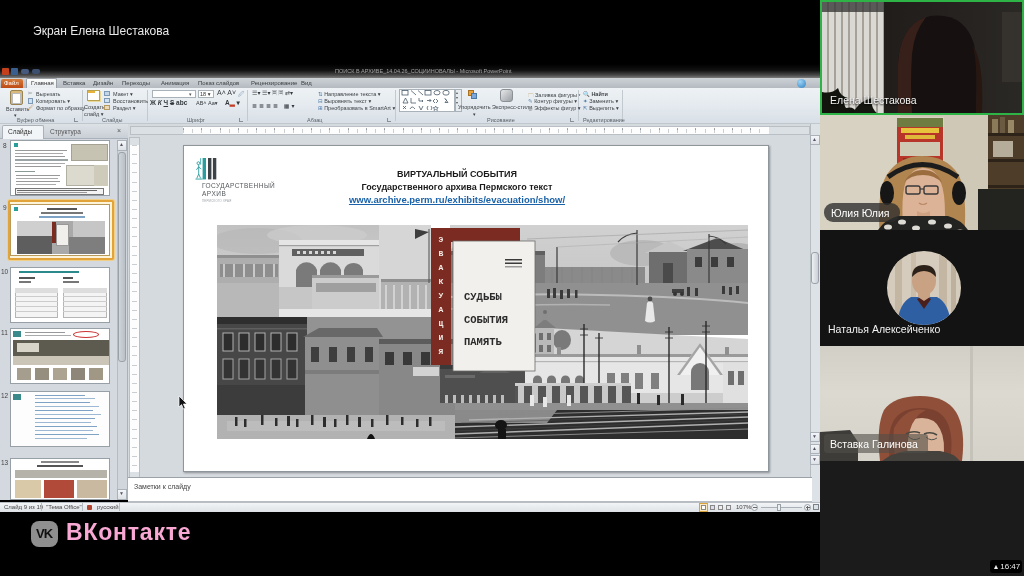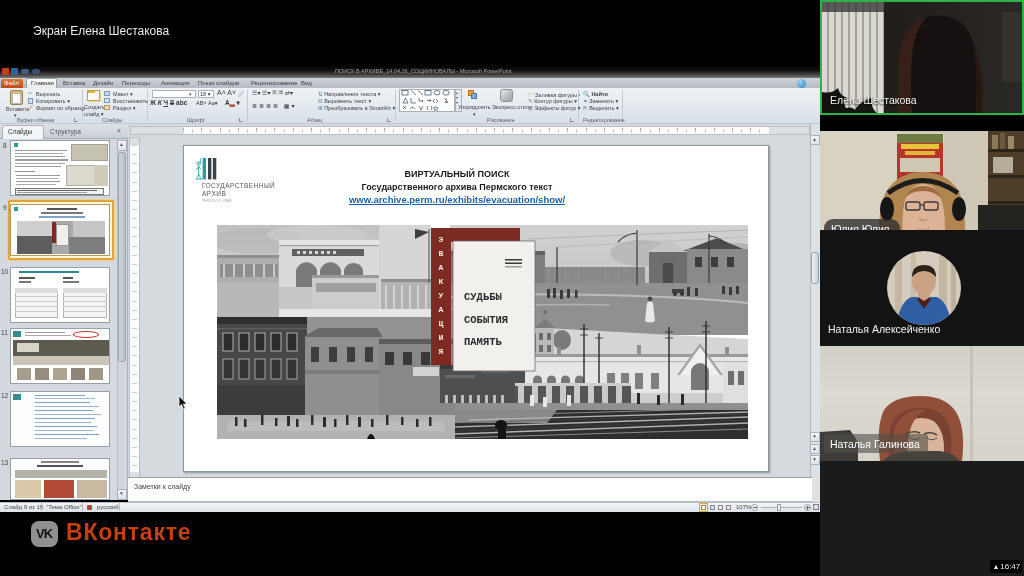--- a/index.html
+++ b/index.html
@@ -280,21 +280,21 @@
           <circle cx="4.4" cy="7.2" r="1.4"></circle>
           <path d="M4.7 8.6 L4.7 18 M4.7 10.8 L2.4 13.8 M4.7 10.8 L7.0 13.2 M4.7 18 L2.8 22.4 M4.7 18 L6.6 22.4"></path>
           <path d="M6.6 2.2 L6.6 8.6" stroke-width="0.8"></path>
         </g>
         <rect x="1.5" y="22.6" width="7" height="0.9" fill="#2a9d9f"></rect>
       </svg>
       <div class="t" style="left:202px;top:117.5px;font-size:6.5px;color:#55595d;letter-spacing:.45px;">ГОСУДАРСТВЕННЫЙ</div>
       <div class="t" style="left:202px;top:126px;font-size:6.5px;color:#55595d;letter-spacing:.5px;">АРХИВ</div>
       <div class="t" style="left:202px;top:134.5px;font-size:2.8px;color:#9aa0a5;letter-spacing:.3px;">ПЕРМСКОГО КРАЯ</div>
 
-      <div class="t" style="left:307px;top:105px;width:300px;text-align:center;font-size:9px;font-weight:bold;color:#1a1a1a;">ВИРТУАЛЬНЫЙ ПОИСК</div>
+      <div class="t" style="left:307px;top:105px;width:300px;text-align:center;font-size:9px;font-weight:bold;color:#1a1a1a;">ВИРТУАЛЬНЫЙ СОБЫТИЯ</div>
       <div class="t" style="left:307px;top:118px;width:300px;text-align:center;font-size:9px;font-weight:bold;color:#1a1a1a;">Государственного архива Пермского текст</div>
       <div class="t" style="left:307px;top:130px;width:300px;text-align:center;font-size:9.5px;font-weight:bold;color:#1b62a8;text-decoration:underline;">www.archive.perm.ru/exhibits/evacuation/show/</div>
 
       <svg class="abs" style="left:217px;top:161px;" width="531" height="214" viewBox="0 0 531 214">
         <defs>
           <linearGradient id="skyA" x1="0" y1="0" x2="0" y2="1">
             <stop offset="0" stop-color="#c1c1c1"></stop>
               <stop offset="1" stop-color="#d8d8d8"></stop>
           </linearGradient>
           <linearGradient id="skyC" x1="0" y1="0" x2="0" y2="1">
@@ -663,42 +663,42 @@
     </div>
     <svg class="abs" style="left:178px;top:332px;" width="10" height="14" viewBox="0 0 10 14">
         <path d="M1 0 L1 11 L3.6 8.6 L5.4 13 L7.2 12.2 L5.4 8 L9 8 Z" fill="#111" stroke="#fff" stroke-width="0.7"></path>
       </svg>
   </div>
 
   <div class="abs" style="left:0;top:512px;width:820px;height:64px;background:#000;"></div>
 
   <div class="abs" style="left:31px;top:521px;width:27px;height:26px;background:#8f8f8f;border-radius:8px;"></div>
   <div class="t" style="left:36px;top:526px;font-size:13px;font-weight:bold;color:#111;letter-spacing:-1px;">VK</div>
-  <div class="t" style="left:66px;top:519px;font-size:23px;font-weight:bold;color:#c2410c;letter-spacing:.8px;">ВКонтакте</div>
+  <div class="t" style="left:66px;top:519px;font-size:23px;font-weight:bold;color:#f9a8d4;letter-spacing:.8px;">ВКонтакте</div>
 
   <div id="sidebar">
 
     <div class="abs" style="left:820px;top:0;width:204px;height:115px;background:#17130f;border:2px solid #2eb347;overflow:hidden;">
       <div class="abs" style="left:0;top:0;width:68px;height:111px;background:repeating-linear-gradient(90deg,#dbd9d4 0 5px,#a6a199 5px 7px);"></div>
       <div class="abs" style="left:0;top:0;width:68px;height:10px;background:#3a3a38;opacity:.8;"></div>
       <svg class="abs" style="left:0;top:52px;" width="110" height="60" viewBox="0 0 110 60">
         <path d="M0 60 L0 38 q10 2 16 -4 q2 8 10 10 q-6 4 -2 10 q8 -2 10 4 l4 -8 q6 8 2 14 z" fill="#12130d"></path>
         <path d="M30 60 q8 -14 20 -16 q-2 10 6 16 z" fill="#15160f"></path>
       </svg>
       <div class="abs" style="left:62px;top:0;width:140px;height:111px;background:linear-gradient(90deg,#201d1a,#262321 60%,#2b2926);"></div>
       <svg class="abs" style="left:62px;top:0;" width="140" height="111" viewBox="0 0 140 111">
         <rect x="118" y="10" width="22" height="70" fill="#35322e"></rect>
         <path d="M14 111 L14 62 Q16 22 46 14 Q80 10 90 42 Q94 62 92 111 Z" fill="#161110"></path>
         <path d="M14 111 L14 62 Q16 24 42 15 Q30 30 28 52 Q26 80 28 111 Z" fill="#38201a"></path>
         <path d="M92 111 Q94 64 89 44 Q100 60 98 111 Z" fill="#281711"></path>
       </svg>
       <div class="t" style="left:8px;top:92px;font-size:10.5px;color:#f2f2f2;text-shadow:0 1px 2px #000;">Елена Шестакова</div>
     </div>
 
-    <div class="abs" style="left:820px;top:115px;width:204px;height:115px;background:#cfc8b6;overflow:hidden;margin-top:16px;">
+    <div class="abs" style="left:820px;top:115px;width:204px;height:115px;background:#cfc8b6;overflow:hidden;">
       <div class="abs" style="left:0;top:0;width:80px;height:115px;background:#d8d2c2;"></div>
       <div class="abs" style="left:168px;top:0;width:36px;height:100px;background:#4e3d28;"></div>
       <div class="abs" style="left:168px;top:18px;width:36px;height:3px;background:#2e2318;"></div>
       <div class="abs" style="left:168px;top:44px;width:36px;height:3px;background:#2e2318;"></div>
       <div class="abs" style="left:168px;top:70px;width:36px;height:3px;background:#2e2318;"></div>
       <div class="abs" style="left:172px;top:4px;width:6px;height:14px;background:#8a7a5a;"></div>
       <div class="abs" style="left:180px;top:2px;width:5px;height:16px;background:#6a5a42;"></div>
       <div class="abs" style="left:188px;top:5px;width:6px;height:13px;background:#998866;"></div>
       <div class="abs" style="left:173px;top:26px;width:20px;height:16px;background:#b5ad9a;"></div>
       <div class="abs" style="left:158px;top:74px;width:46px;height:41px;background:#23231f;"></div>
@@ -773,21 +773,21 @@
         <path d="M60 115 Q56 80 64 64 Q74 50 100 50 Q126 50 136 66 Q146 82 142 115 Z" fill="#8f4f38"></path>
         <path d="M70 115 Q66 88 74 74 Q82 62 101 62 Q120 62 127 76 Q134 90 130 115 Z" fill="#7a4030"></path>
         <path d="M80 115 Q77 92 84 81 Q90 72 102 72 Q115 72 120 83 Q126 94 123 115 Z" fill="#d9b49a"></path>
         <path d="M74 82 Q86 60 106 64 Q94 70 90 84 Q86 98 88 115 L76 115 Q72 96 74 82 Z" fill="#8f4f38"></path>
         <path d="M86 88 q7 -4 14 -1 M104 88 q7 -3 13 1" fill="none" stroke="#4a4a42" stroke-width="1.6"></path>
         <path d="M88 90 q5 6 12 2 M106 91 q5 5 11 1" fill="none" stroke="#55554d" stroke-width="1"></path>
         <path d="M98 104 Q103 107 109 104 L111 115 L96 115 Z" fill="#c9a184"></path>
         <path d="M62 115 Q72 107 86 105 L120 105 Q134 107 140 115 Z" fill="#45413c"></path>
       </svg>
       <div class="abs" style="left:4px;top:88px;width:104px;height:19px;background:rgba(80,78,72,.6);border-radius:3px;"></div>
-      <div class="t" style="left:10px;top:92px;font-size:10.5px;color:#fff;">Наталья Галинова</div>
+      <div class="t" style="left:10px;top:92px;font-size:10.5px;color:#fff;">Вставка Галинова</div>
     </div>
 
     <div class="abs" style="left:820px;top:461px;width:204px;height:115px;background:#1b1b1b;overflow:hidden;">
       <div class="abs" style="left:170px;top:99px;width:32px;height:13px;background:#000;border-radius:3px;"></div>
       <div class="t" style="left:174px;top:101px;font-size:8px;color:#eee;">▴ 16:47</div>
     </div>
   </div>
 
 </div>
 

